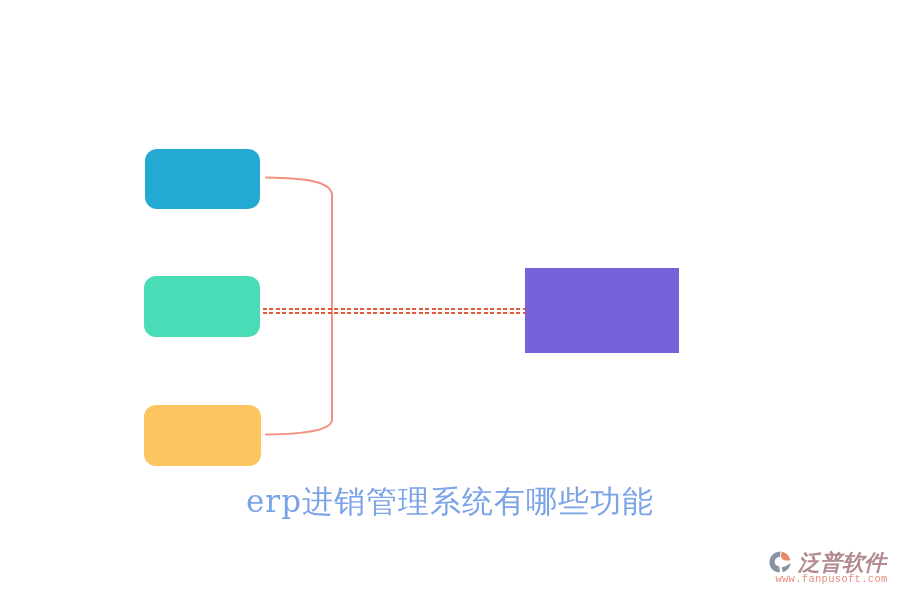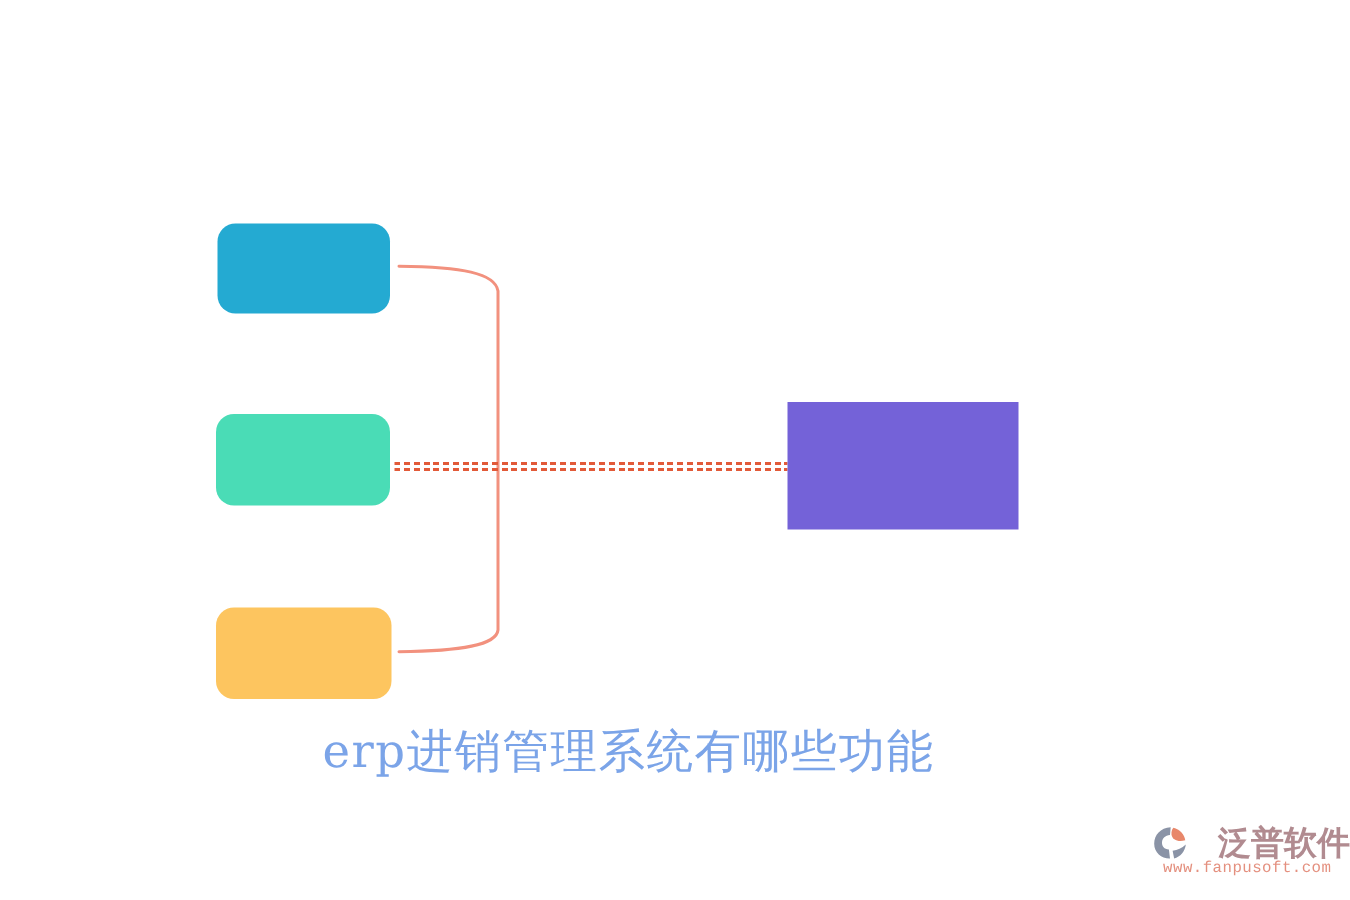--- a/index.html
+++ b/index.html
@@ -43,32 +43,34 @@
     position: absolute;
     left: 0;
     top: 484px;
     width: 838px;
     text-align: center;
     font-family: "DejaVu Serif", "Liberation Serif", serif;
     font-size: 31px;
     line-height: 1.1;
     letter-spacing: 1px;
     white-space: nowrap;
+    padding-left: 31px;
   }
 
   #watermark {
     position: absolute;
     left: 769px;
     top: 551px;
     width: 125px;
   }
   #watermark .brand-row {
     display: flex;
     align-items: flex-end;
-    gap: 21px;
+    gap: 7px;
+    font-style: italic;
   }
   #watermark .brand-text {
     font-family: "DejaVu Serif", "Liberation Serif", serif;
     font-size: 22px;
     font-weight: bold;
     line-height: 1;
     white-space: nowrap;
   }
   #watermark .url-text {
     font-family: Liberation Mono, monospace;

